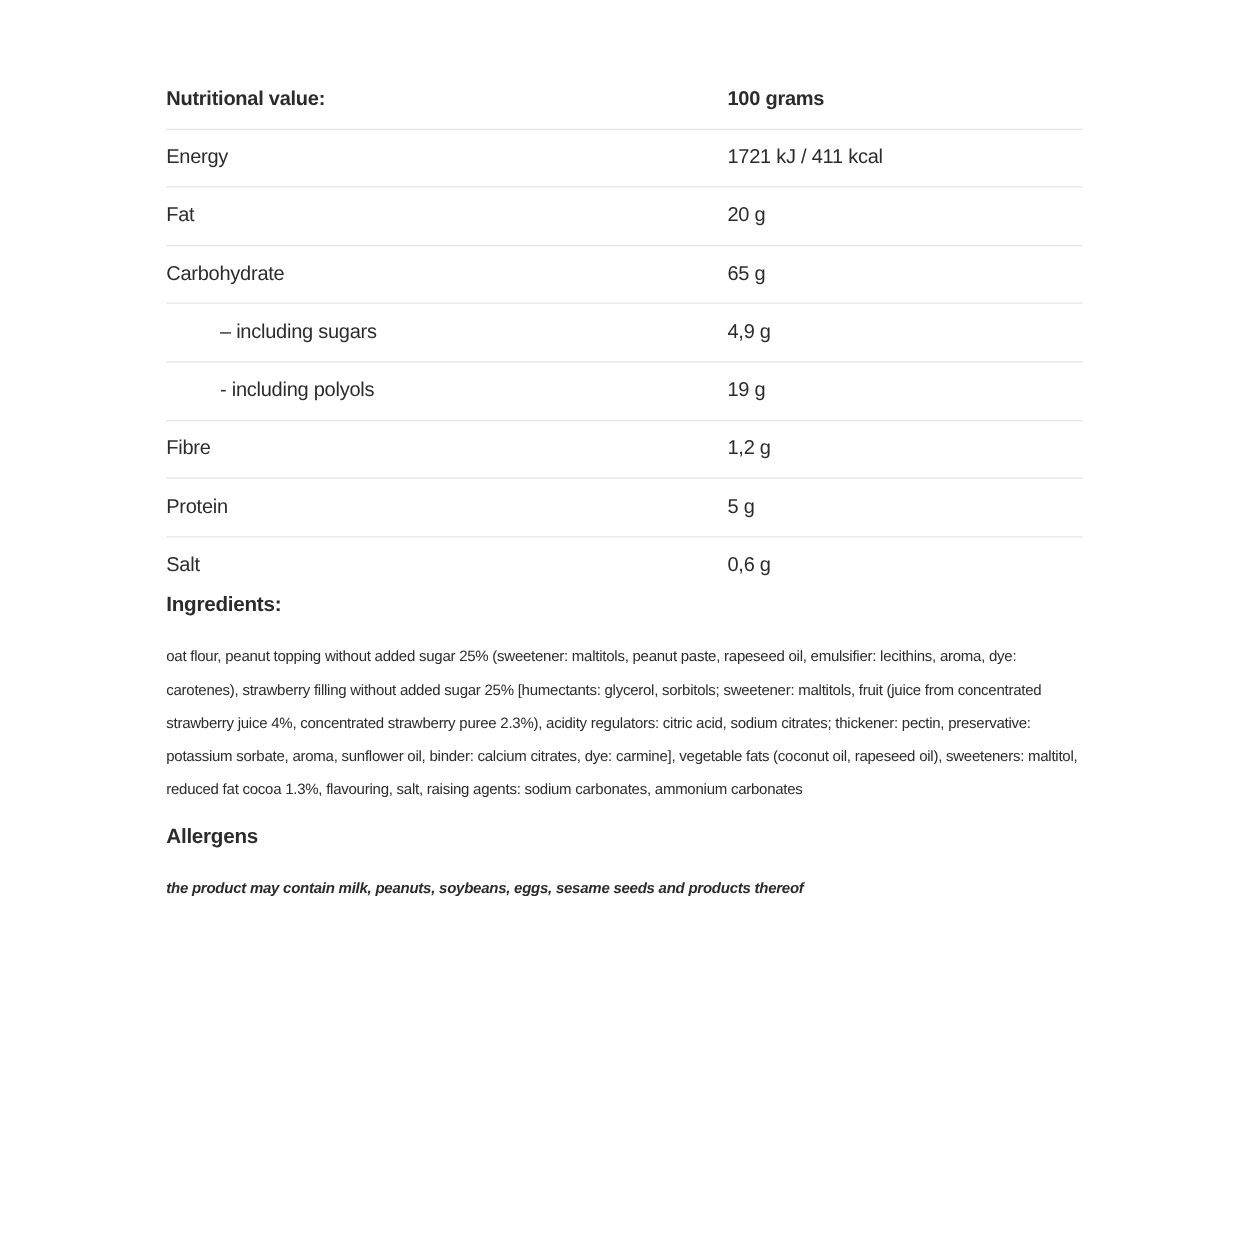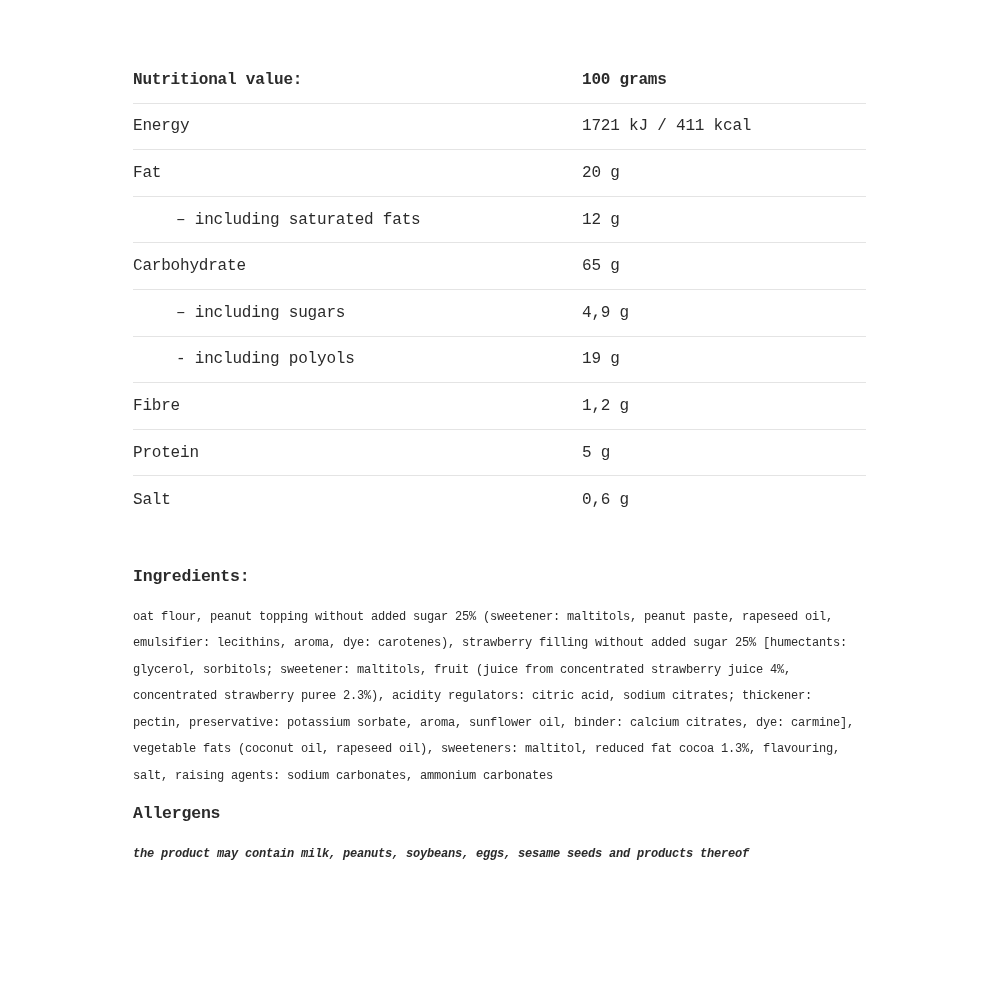--- a/index.html
+++ b/index.html
@@ -1,20 +1,20 @@
 <!DOCTYPE html>
 <html style="--text: #2b2b2b; --divider: #e4e4e4; --bg: #ffffff;"><head>
 <meta charset="utf-8">
 <style>
   :root{
     --text:#2b2b2b;
     --divider:#e4e4e4;
     --bg:#ffffff;
   }
-  *{margin:0;padding:0;box-sizing:border-box;font-family:Liberation Mono, monospace;}
+  *{margin:0;padding:0;box-sizing:border-box;}
   html,body{width:1000px;height:1000px;}
   body{
     background:var(--bg);
     color:var(--text);
     font-family:"Liberation Sans", sans-serif;
     letter-spacing:-0.2px;
   }
   .page{
     padding:57px 134px 0 133px;
   }
@@ -31,21 +31,21 @@
   .row .label{flex:0 0 449px;}
   .row .label.indent{padding-left:43px;}
   .row .value{flex:1;}
   .bold{font-weight:700;}
   
   .section-heading{
     font-size:16.5px;
     font-weight:700;
     line-height:17px;
   }
-  .ingredients-heading{margin-top:45px;}
+  .ingredients-heading{}
   .body-text{
     font-size:12px;
     line-height:26.5px;
     margin-top:19px;
     width:733px;
   }
   
   .allergens-heading{margin-top:16px;}
   .allergens-text{
     font-style:italic;
@@ -67,24 +67,20 @@
   <div class="row">
     <div class="label">Energy</div>
     <div class="value">1721 kJ / 411 kcal</div>
   </div>
 
   <div class="row">
     <div class="label">Fat</div>
     <div class="value">20 g</div>
   </div>
 
-  <div class="row">
-    <div class="label indent">– including saturated fats</div>
-    <div class="value">12 g</div>
-  </div>
 
   <div class="row">
     <div class="label">Carbohydrate</div>
     <div class="value">65 g</div>
   </div>
 
   <div class="row">
     <div class="label indent">– including sugars</div>
     <div class="value">4,9 g</div>
   </div>

